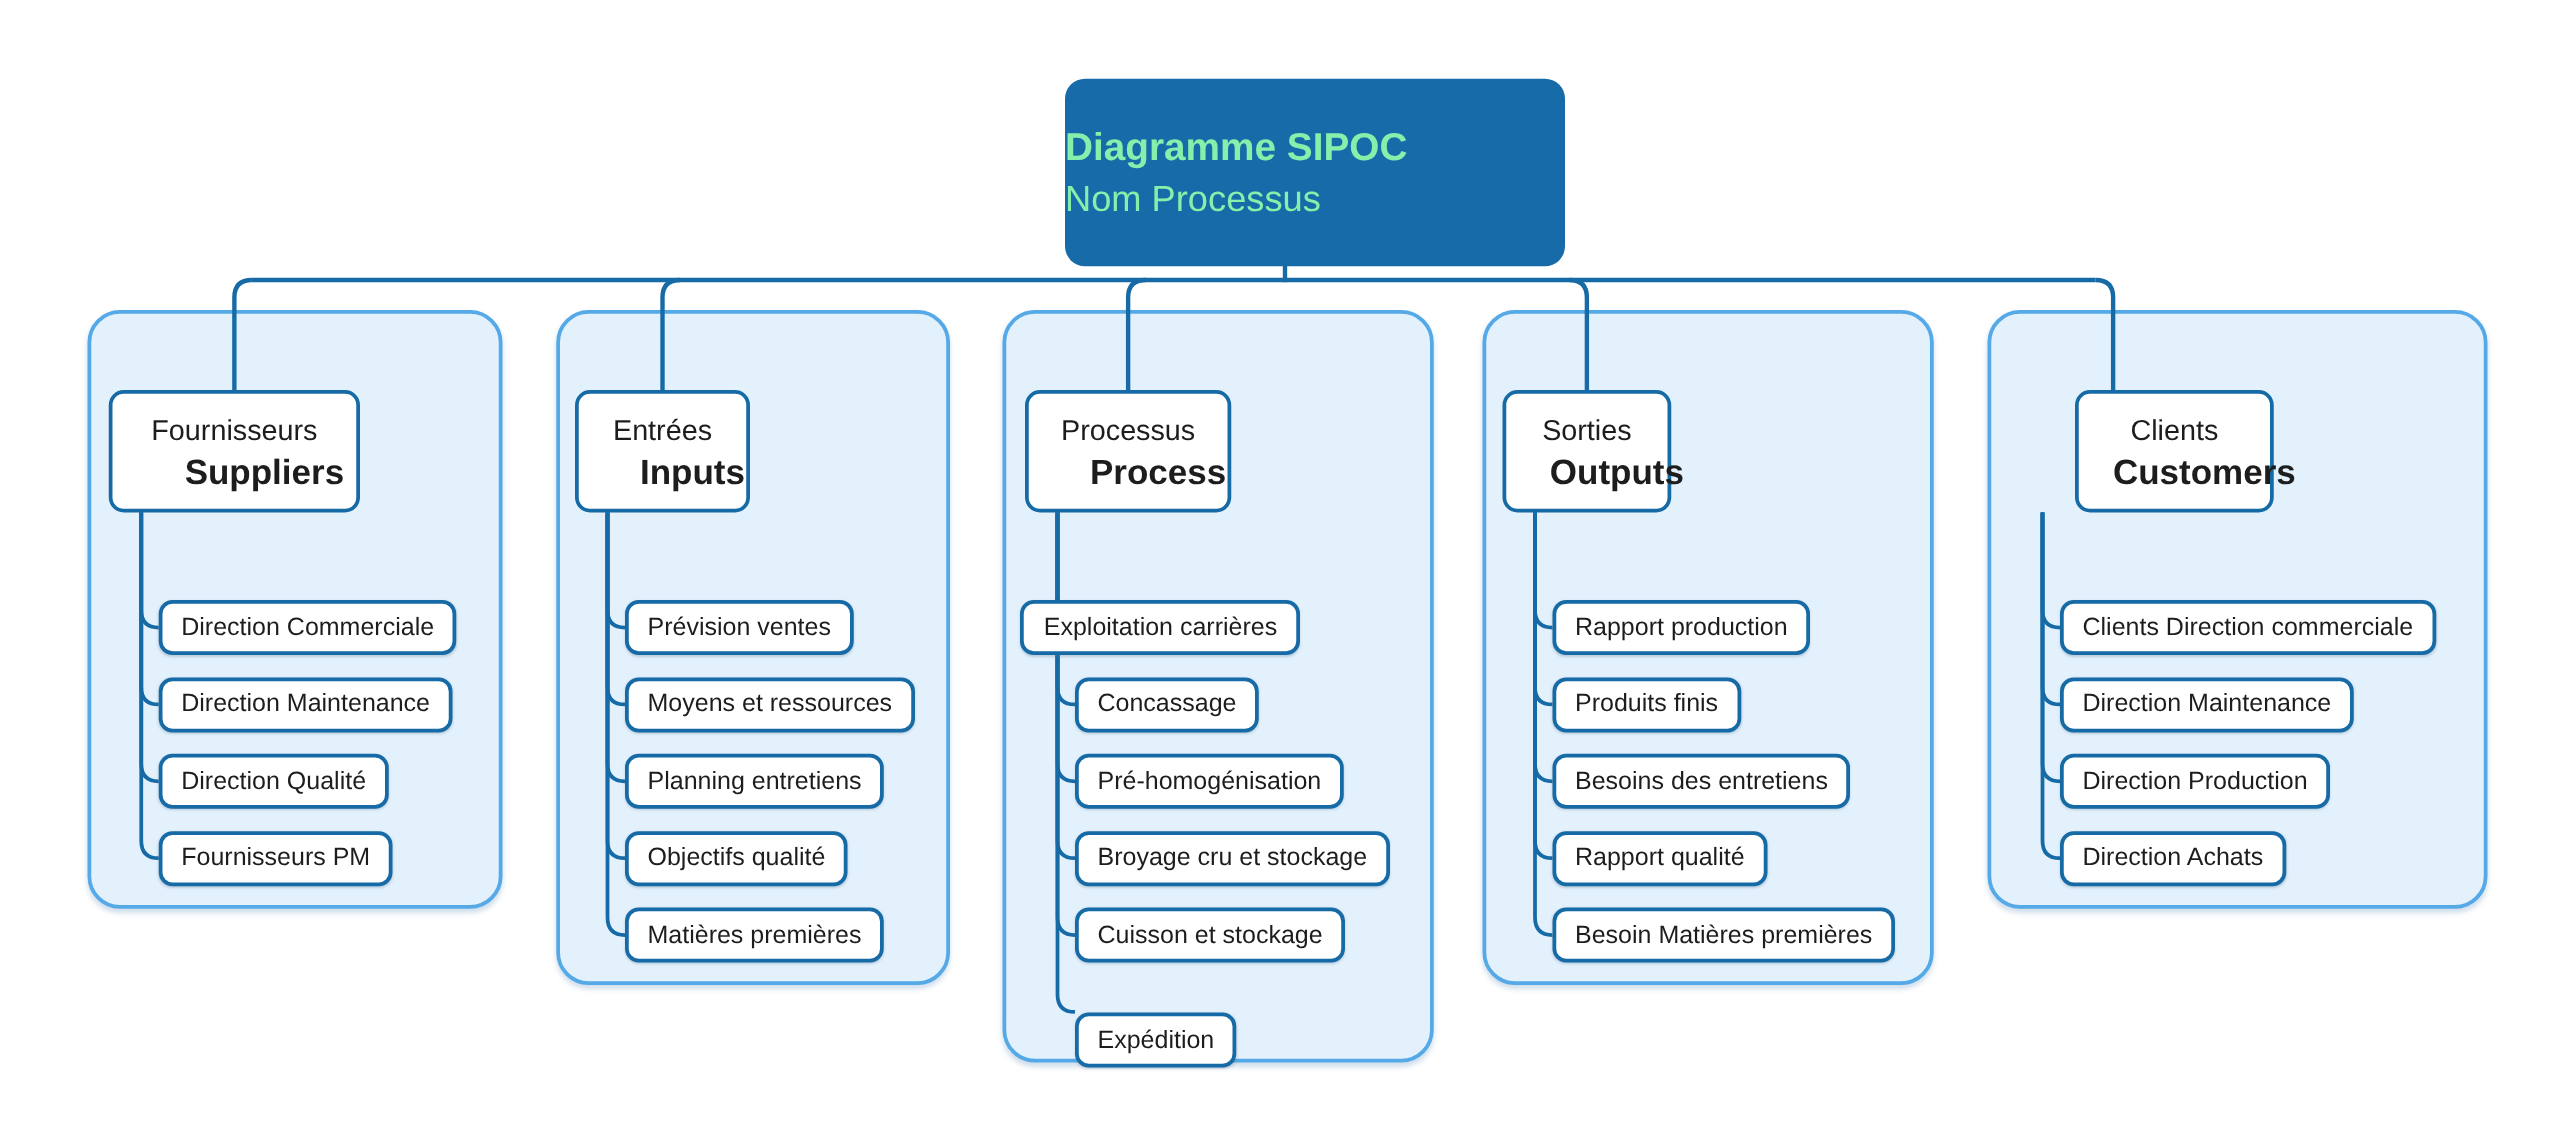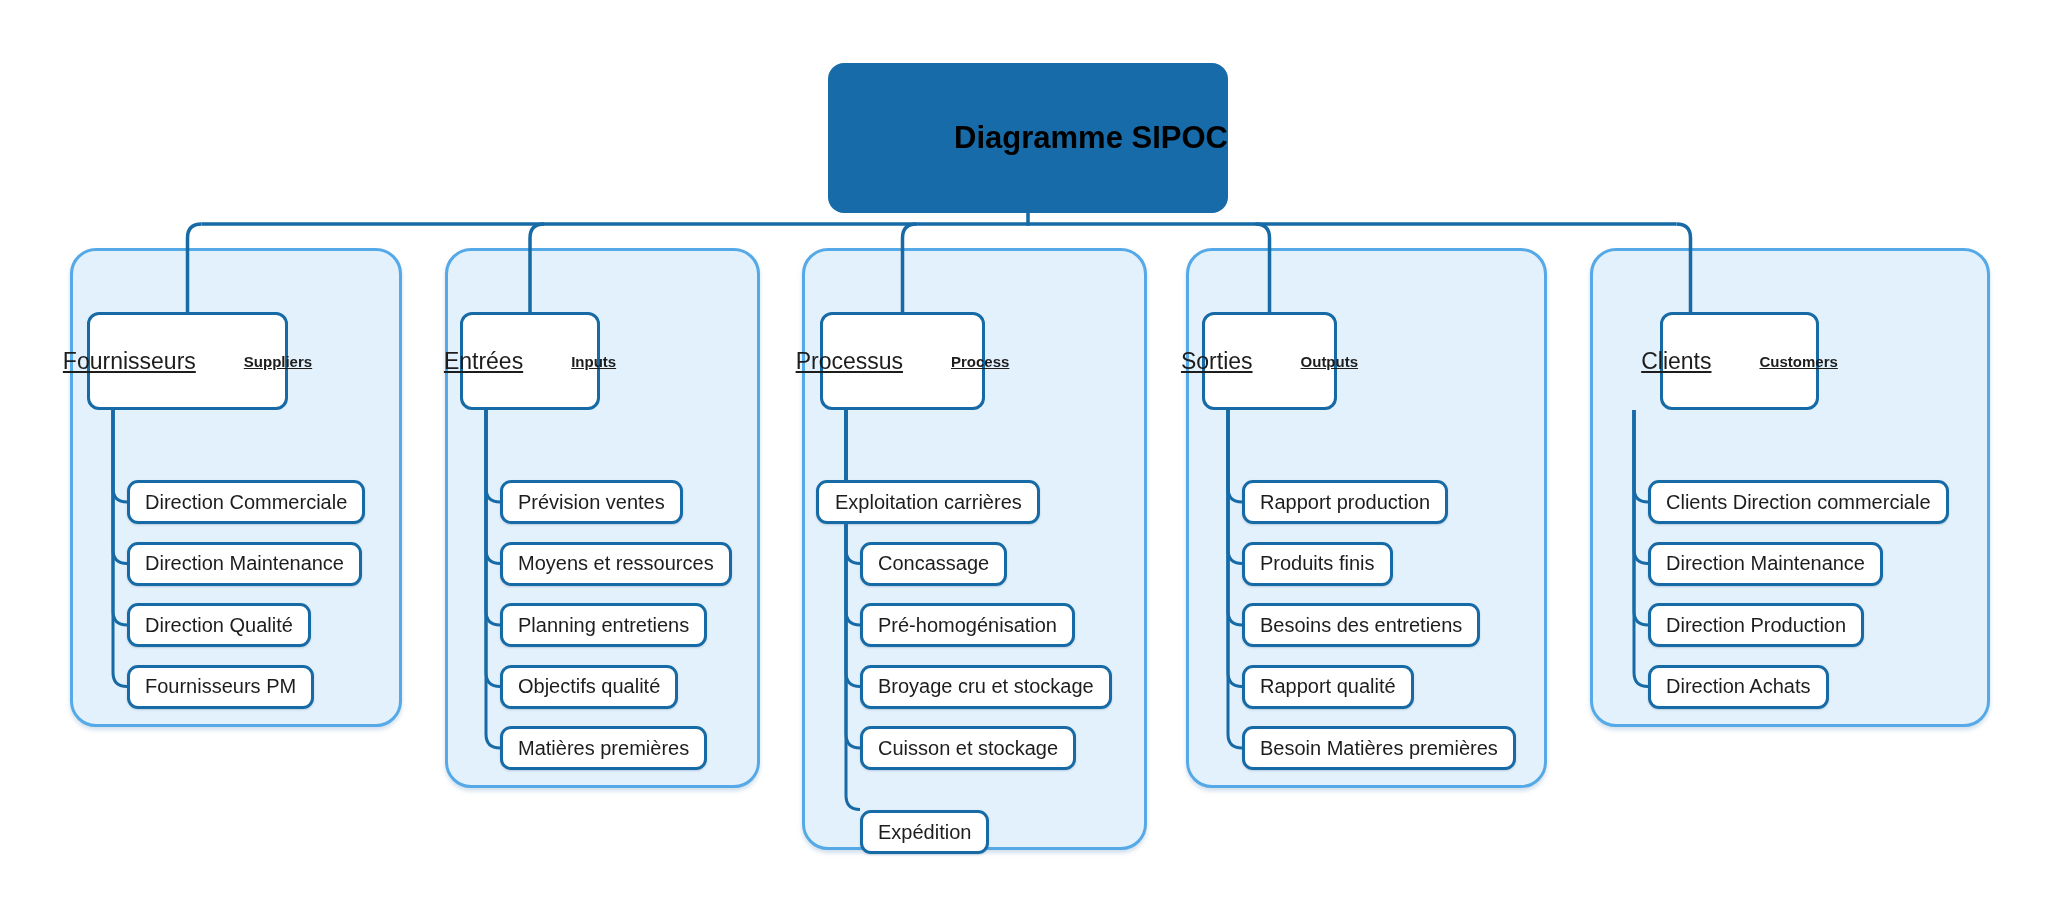--- a/index.html
+++ b/index.html
@@ -9,36 +9,35 @@
   }
   #wires{position:absolute;left:0;top:0;z-index:2;pointer-events:none;}
   .col{
     position:absolute;z-index:1;box-sizing:border-box;
     background:var(--cfill);border:3px solid var(--cborder);border-radius:26px;
     box-shadow:0 3px 4px rgba(120,160,200,.35);
   }
   .hdr{
     position:absolute;z-index:3;box-sizing:border-box;height:98px;
     background:#ffffff;border:3px solid var(--accent);border-radius:12px;
-    display:flex;justify-content:center;align-items:center;
+    display:flex;flex-direction:column;justify-content:center;align-items:center;
     text-align:center;
-    text-decoration:underline;
   }
   .hdr .l1{font-size:23px;line-height:33px;}
-  .hdr .l2{font-size:15px;line-height:33px;font-weight:bold;margin-left:48px;}
+  .hdr .l2{font-size:28px;line-height:33px;font-weight:bold;margin-left:48px;}
   .item{
     position:absolute;z-index:3;box-sizing:border-box;height:44px;width:max-content;
     background:#ffffff;border:3px solid var(--accent);border-radius:11px;
     display:flex;align-items:center;padding:0 15px;font-size:20px;white-space:nowrap;
     box-shadow:0 1px 2px rgba(90,120,150,.3);
   }
   .title-box{
-    position:absolute;left:828px;top:63px;width:400px;height:150px;z-index:3;
-    background:var(--accent-fill);border-radius:16px;color:#000000;
-    display:flex;flex-direction:column;justify-content:center;align-items:flex-end;text-align:center;
+    position:absolute;left:852px;top:63px;width:400px;height:150px;z-index:3;
+    background:var(--accent-fill);border-radius:16px;color:#86efac;
+    display:flex;flex-direction:column;justify-content:center;align-items:flex-start;text-align:center;
   }
   .title-box .t1{font-size:31px;line-height:44px;font-weight:bold;}
   .title-box .t2{font-size:29px;line-height:40px;}
 </style>
 </head>
 <body>
 
 <div class="canvas" style="--accent: #166AA5; --accent-fill: #176BA8; --cborder: #54A9E6; --cfill: #E3F1FC; --text: #1D1D1D;">
   <svg id="wires" width="2056" height="915">
       <path d="M 1028 211 V 225.75" fill="none" stroke="#166AA5" stroke-width="3.5"></path>
@@ -69,20 +68,21 @@
       <path d="M 1228 410 V 672.5 Q 1228 686.5 1242 686.5" fill="none" stroke="#166AA5" stroke-width="3"></path>
       <path d="M 1228 410 V 734 Q 1228 748 1242 748" fill="none" stroke="#166AA5" stroke-width="3"></path>
       <path d="M 1634 410 V 488 Q 1634 502 1648 502" fill="none" stroke="#166AA5" stroke-width="3"></path>
       <path d="M 1634 410 V 549.5 Q 1634 563.5 1648 563.5" fill="none" stroke="#166AA5" stroke-width="3"></path>
       <path d="M 1634 410 V 611 Q 1634 625 1648 625" fill="none" stroke="#166AA5" stroke-width="3"></path>
       <path d="M 1634 410 V 672.5 Q 1634 686.5 1648 686.5" fill="none" stroke="#166AA5" stroke-width="3"></path>
     </svg>
 
   <div class="title-box">
     <div class="t1">Diagramme SIPOC</div>
+    <div class="t2">Nom Processus</div>
   </div>
 
   <div id="columns-root">
       <div class="col" style="left: 70px; top: 248px; width: 332px; height: 478.5px;"></div>
       <div class="hdr" style="left: 87px; top: 312px; width: 201px;">
         <div class="l1">Fournisseurs</div>
         <div class="l2">Suppliers</div>
       </div>
       <div class="item" style="left: 127px; top: 480px;">Direction Commerciale</div>
       <div class="item" style="left: 127px; top: 541.5px;">Direction Maintenance</div>

